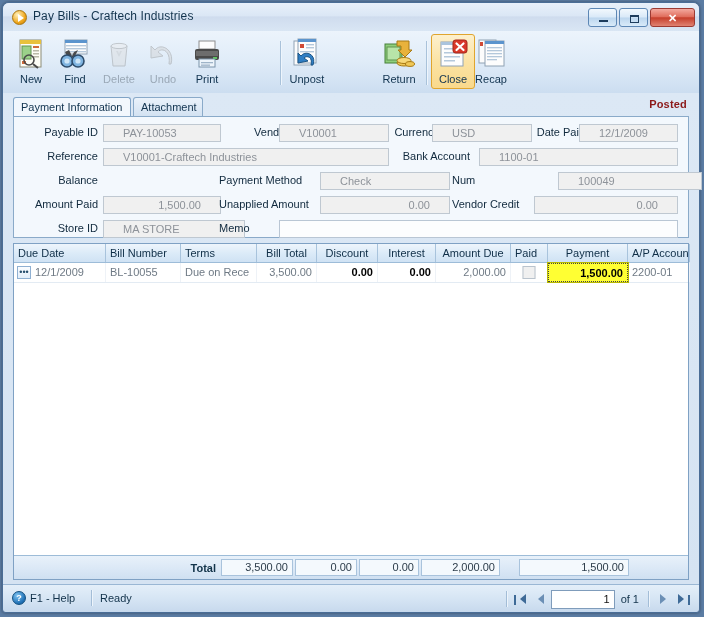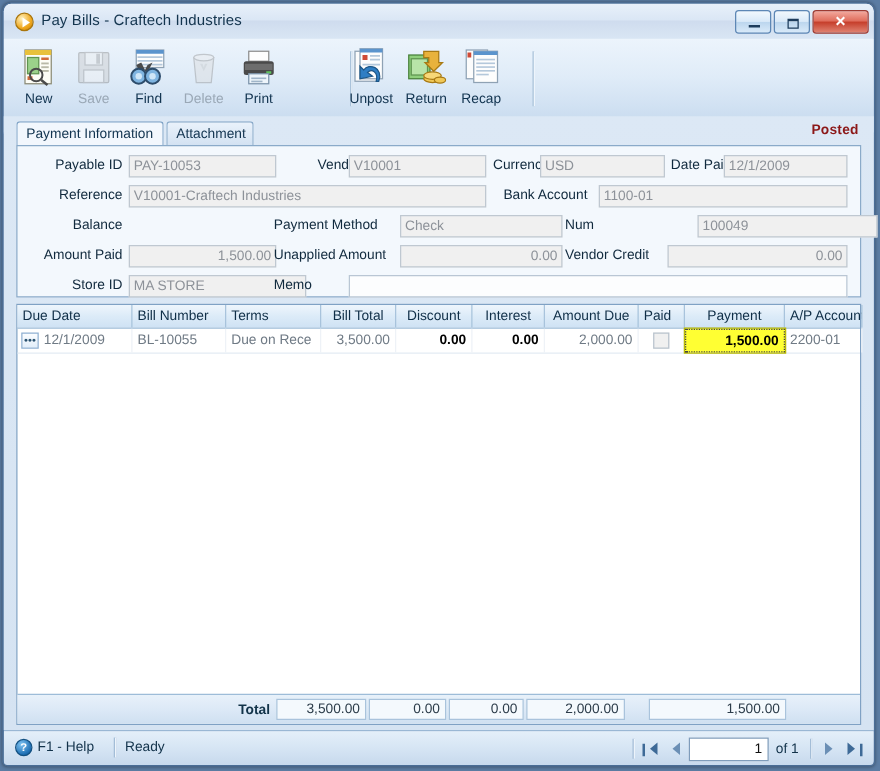--- a/index.html
+++ b/index.html
@@ -172,21 +172,21 @@
   }
   .fld {
     position: absolute;
     height: 18px;
     background: #f0f0f0;
     border: 1px solid #bfc8d1;
     box-sizing: border-box;
     font-size: 11px;
     line-height: 16px;
     color: #8d9299;
-    padding: 0 3px;
+    padding: 0 19px;
     overflow: hidden;
     white-space: nowrap;
   }
   .fld.num { text-align: right; }
   .fld.empty-white { background: #fcfdfe; border-color: #b9c6d4; }
 
   
   .gridwrap {
     position: absolute; left: 10px; right: 10px; top: 150px;
     bottom: 4px;
@@ -374,31 +374,20 @@
             <rect x="18" y="15" width="6" height="1.5" fill="#b9b9a8"></rect>
             <rect x="18" y="18" width="6" height="1.5" fill="#b9b9a8"></rect>
             <rect x="7" y="23" width="4" height="3" fill="#d06a3a"></rect>
             <circle cx="14" cy="22" r="5" fill="none" stroke="#4a4a4a" stroke-width="1.6"></circle>
             <line x1="18" y1="26" x2="23" y2="30" stroke="#4a4a4a" stroke-width="2"></line>
           </svg>
         </div>
         <div class="tb-lbl">New</div>
       </div>
 
-      <div class="tb-item disabled">
-        <div class="tb-ico">
-          <svg width="32" height="32" viewBox="0 0 32 32">
-            <rect x="4" y="4" width="24" height="24" rx="1" fill="#c9c9c9" stroke="#7d7d7d"></rect>
-            <rect x="9" y="4" width="14" height="10" fill="#eeeeee" stroke="#8d8d8d"></rect>
-            <rect x="18" y="5" width="3" height="8" fill="#9a9a9a"></rect>
-            <rect x="8" y="18" width="16" height="10" fill="#f2f2f2" stroke="#8d8d8d"></rect>
-          </svg>
-        </div>
-        <div class="tb-lbl">Save</div>
-      </div>
 
       <div class="tb-item">
         <div class="tb-ico">
           <svg width="32" height="32" viewBox="0 0 32 32">
             <rect x="6" y="2" width="22" height="14" fill="#fdfdfd" stroke="#8fa2b4"></rect>
             <rect x="6" y="2" width="22" height="3" fill="#5b94cd"></rect>
             <rect x="7" y="7" width="20" height="1.4" fill="#b4c8db"></rect>
             <rect x="7" y="10" width="20" height="1.4" fill="#b4c8db"></rect>
             <rect x="7" y="13" width="20" height="1.4" fill="#b4c8db"></rect>
             <g transform="translate(1,10)">
@@ -418,40 +407,48 @@
         <div class="tb-ico">
           <svg width="32" height="32" viewBox="0 0 32 32">
             <path d="M8 8 L24 8 L22 28 L10 28 Z" fill="#dcdcdc" stroke="#8d8d8d"></path>
             <ellipse cx="16" cy="8" rx="8" ry="2.6" fill="#ebebeb" stroke="#8d8d8d"></ellipse>
             <path d="M13 13 L16 19 L19 13 L17 13 L16 16 L15 13 Z" fill="#a8c9a0"></path>
           </svg>
         </div>
         <div class="tb-lbl">Delete</div>
       </div>
 
+      <div class="tb-item disabled">
+        <div class="tb-ico">
+          <svg width="32" height="32" viewBox="0 0 32 32">
+            <path d="M24 26 C28 12 14 4 8 12 L4 8 L4 20 L16 18 L11 14 C15 9 24 13 22 26 Z" fill="#cfcfcf" stroke="#8d8d8d" stroke-width="1"></path>
+          </svg>
+        </div>
+        <div class="tb-lbl">Undo</div>
+      </div>
 
       <div class="tb-item">
         <div class="tb-ico">
           <svg width="32" height="32" viewBox="0 0 32 32">
             <rect x="8" y="3" width="16" height="8" fill="#fdfdfd" stroke="#8d8d8d"></rect>
             <rect x="4" y="11" width="24" height="11" rx="2" fill="#4a4a4a"></rect>
             <rect x="5" y="13" width="22" height="5" fill="#6d6d6d"></rect>
             <rect x="22" y="19" width="4" height="2" fill="#5fc45f"></rect>
             <rect x="8" y="21" width="16" height="8" fill="#eef5fb" stroke="#7b93aa"></rect>
             <rect x="10" y="24" width="12" height="1.3" fill="#9fb4c8"></rect>
             <rect x="10" y="26.5" width="9" height="1.3" fill="#9fb4c8"></rect>
           </svg>
         </div>
         <div class="tb-lbl">Print</div>
       </div>
     </div>
 
     <div class="tb-sep" style="position:absolute; left:272px; top:6px;"></div>
 
-    <div class="tb-group" style="left:272px;">
+    <div class="tb-group" style="left:282px;gap:48px;">
 
       <div class="tb-item">
         <div class="tb-ico">
           <svg width="32" height="32" viewBox="0 0 32 32">
             <rect x="3" y="3" width="18" height="24" fill="#fcfcfc" stroke="#8fa2b4"></rect>
             <rect x="7" y="1" width="18" height="24" fill="#fdfdfd" stroke="#8fa2b4"></rect>
             <rect x="7" y="1" width="18" height="3" fill="#5b94cd"></rect>
             <rect x="9" y="6" width="4" height="4" fill="#cf4a36"></rect>
             <rect x="15" y="6" width="8" height="1.4" fill="#b4c8db"></rect>
             <rect x="15" y="9" width="8" height="1.4" fill="#b4c8db"></rect>
@@ -491,20 +488,37 @@
             <rect x="12" y="18" width="15" height="1.3" fill="#b4c8db"></rect>
             <rect x="12" y="21" width="10" height="1.3" fill="#b4c8db"></rect>
           </svg>
         </div>
         <div class="tb-lbl">Recap</div>
       </div>
     </div>
 
     <div class="tb-sep" style="position:absolute; left:418px; top:6px;"></div>
 
+    <div class="tb-group" style="left:428px;">
+      <div class="tb-item active">
+        <div class="tb-ico">
+          <svg width="32" height="32" viewBox="0 0 32 32">
+            <rect x="4" y="4" width="22" height="24" fill="#fdfdfd" stroke="#8fa2b4"></rect>
+            <rect x="4" y="4" width="22" height="3" fill="#aac4dd"></rect>
+            <rect x="7" y="10" width="16" height="1.5" fill="#b4c8db"></rect>
+            <rect x="7" y="14" width="16" height="1.5" fill="#b4c8db"></rect>
+            <rect x="7" y="18" width="16" height="1.5" fill="#b4c8db"></rect>
+            <rect x="7" y="22" width="11" height="1.5" fill="#b4c8db"></rect>
+            <rect x="16" y="2" width="14" height="13" rx="2.5" fill="#d8382a" stroke="#a32418"></rect>
+            <path d="M19.5 5.5 L26.5 12 M26.5 5.5 L19.5 12" stroke="#fff" stroke-width="2.2" stroke-linecap="round"></path>
+          </svg>
+        </div>
+        <div class="tb-lbl">Close</div>
+      </div>
+    </div>
   </div>
 
   <div class="body">
 
     <div class="posted">Posted</div>
 
     <div class="tabstrip">
       <div class="tab selected" style="left:0; width:118px;">
         <span>Payment Information</span>
       </div>

